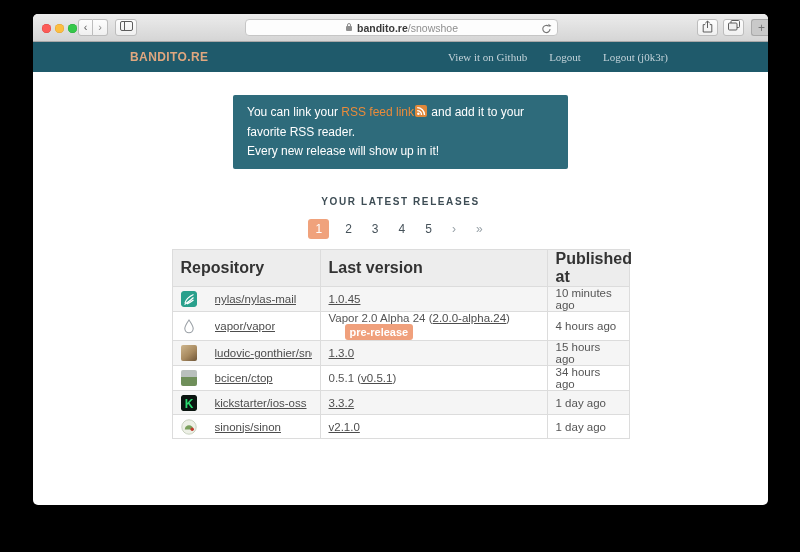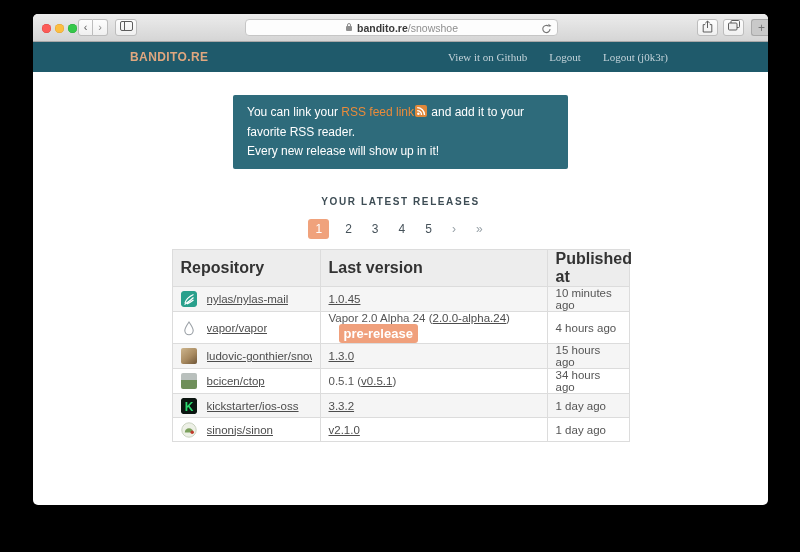--- a/index.html
+++ b/index.html
@@ -86,25 +86,25 @@
   .releases th, .releases td { border:1px solid #dcdcdc; padding:0 8px; text-align:left; }
   .releases th { height:26px; background:#ededed; color:#333; font-size:16px; }
   .releases td { height:24px; color:#555; }
   .releases tbody tr:nth-child(odd) { background:#f5f5f5; }
   .repo-cell { display:flex; align-items:center; }
   .avatar { width:16px; height:16px; flex:0 0 16px; display:inline-flex; border-radius:2px; overflow:hidden; }
   .avatar svg { display:block; }
   .avatar.photo-snowshoe { background:linear-gradient(140deg,#cdb58d 0%,#a88a60 55%,#6e5537 100%); }
   .avatar.photo-ctop { background:linear-gradient(#b9c0bd 0 45%, #6f8f5a 45% 100%); }
   a.repo-link, a.version-link { color:#4d4d4d; text-decoration:underline; }
-  a.repo-link { margin-left:10px; white-space:nowrap; overflow:hidden; }
+  a.repo-link { margin-left:18px; white-space:nowrap; overflow:hidden; }
   .published { color:#9a9a9a; }
   .badge {
-    display:none; background:#f0a07c; color:#fff; font-size:13px; font-weight:bold;
-    padding:2px 5px; border-radius:3px; margin-left:10px; vertical-align:1px;
+    display:none; background:#f0a07c; color:#fff; font-size:11px; font-weight:bold;
+    padding:2px 5px; border-radius:3px; margin-left:16px; vertical-align:1px;
   }
   .badge.show { display:inline-block; }
 </style>
 </head>
 <body>
 
 <div class="window">
 
   <div class="chrome">
     <div class="traffic">

